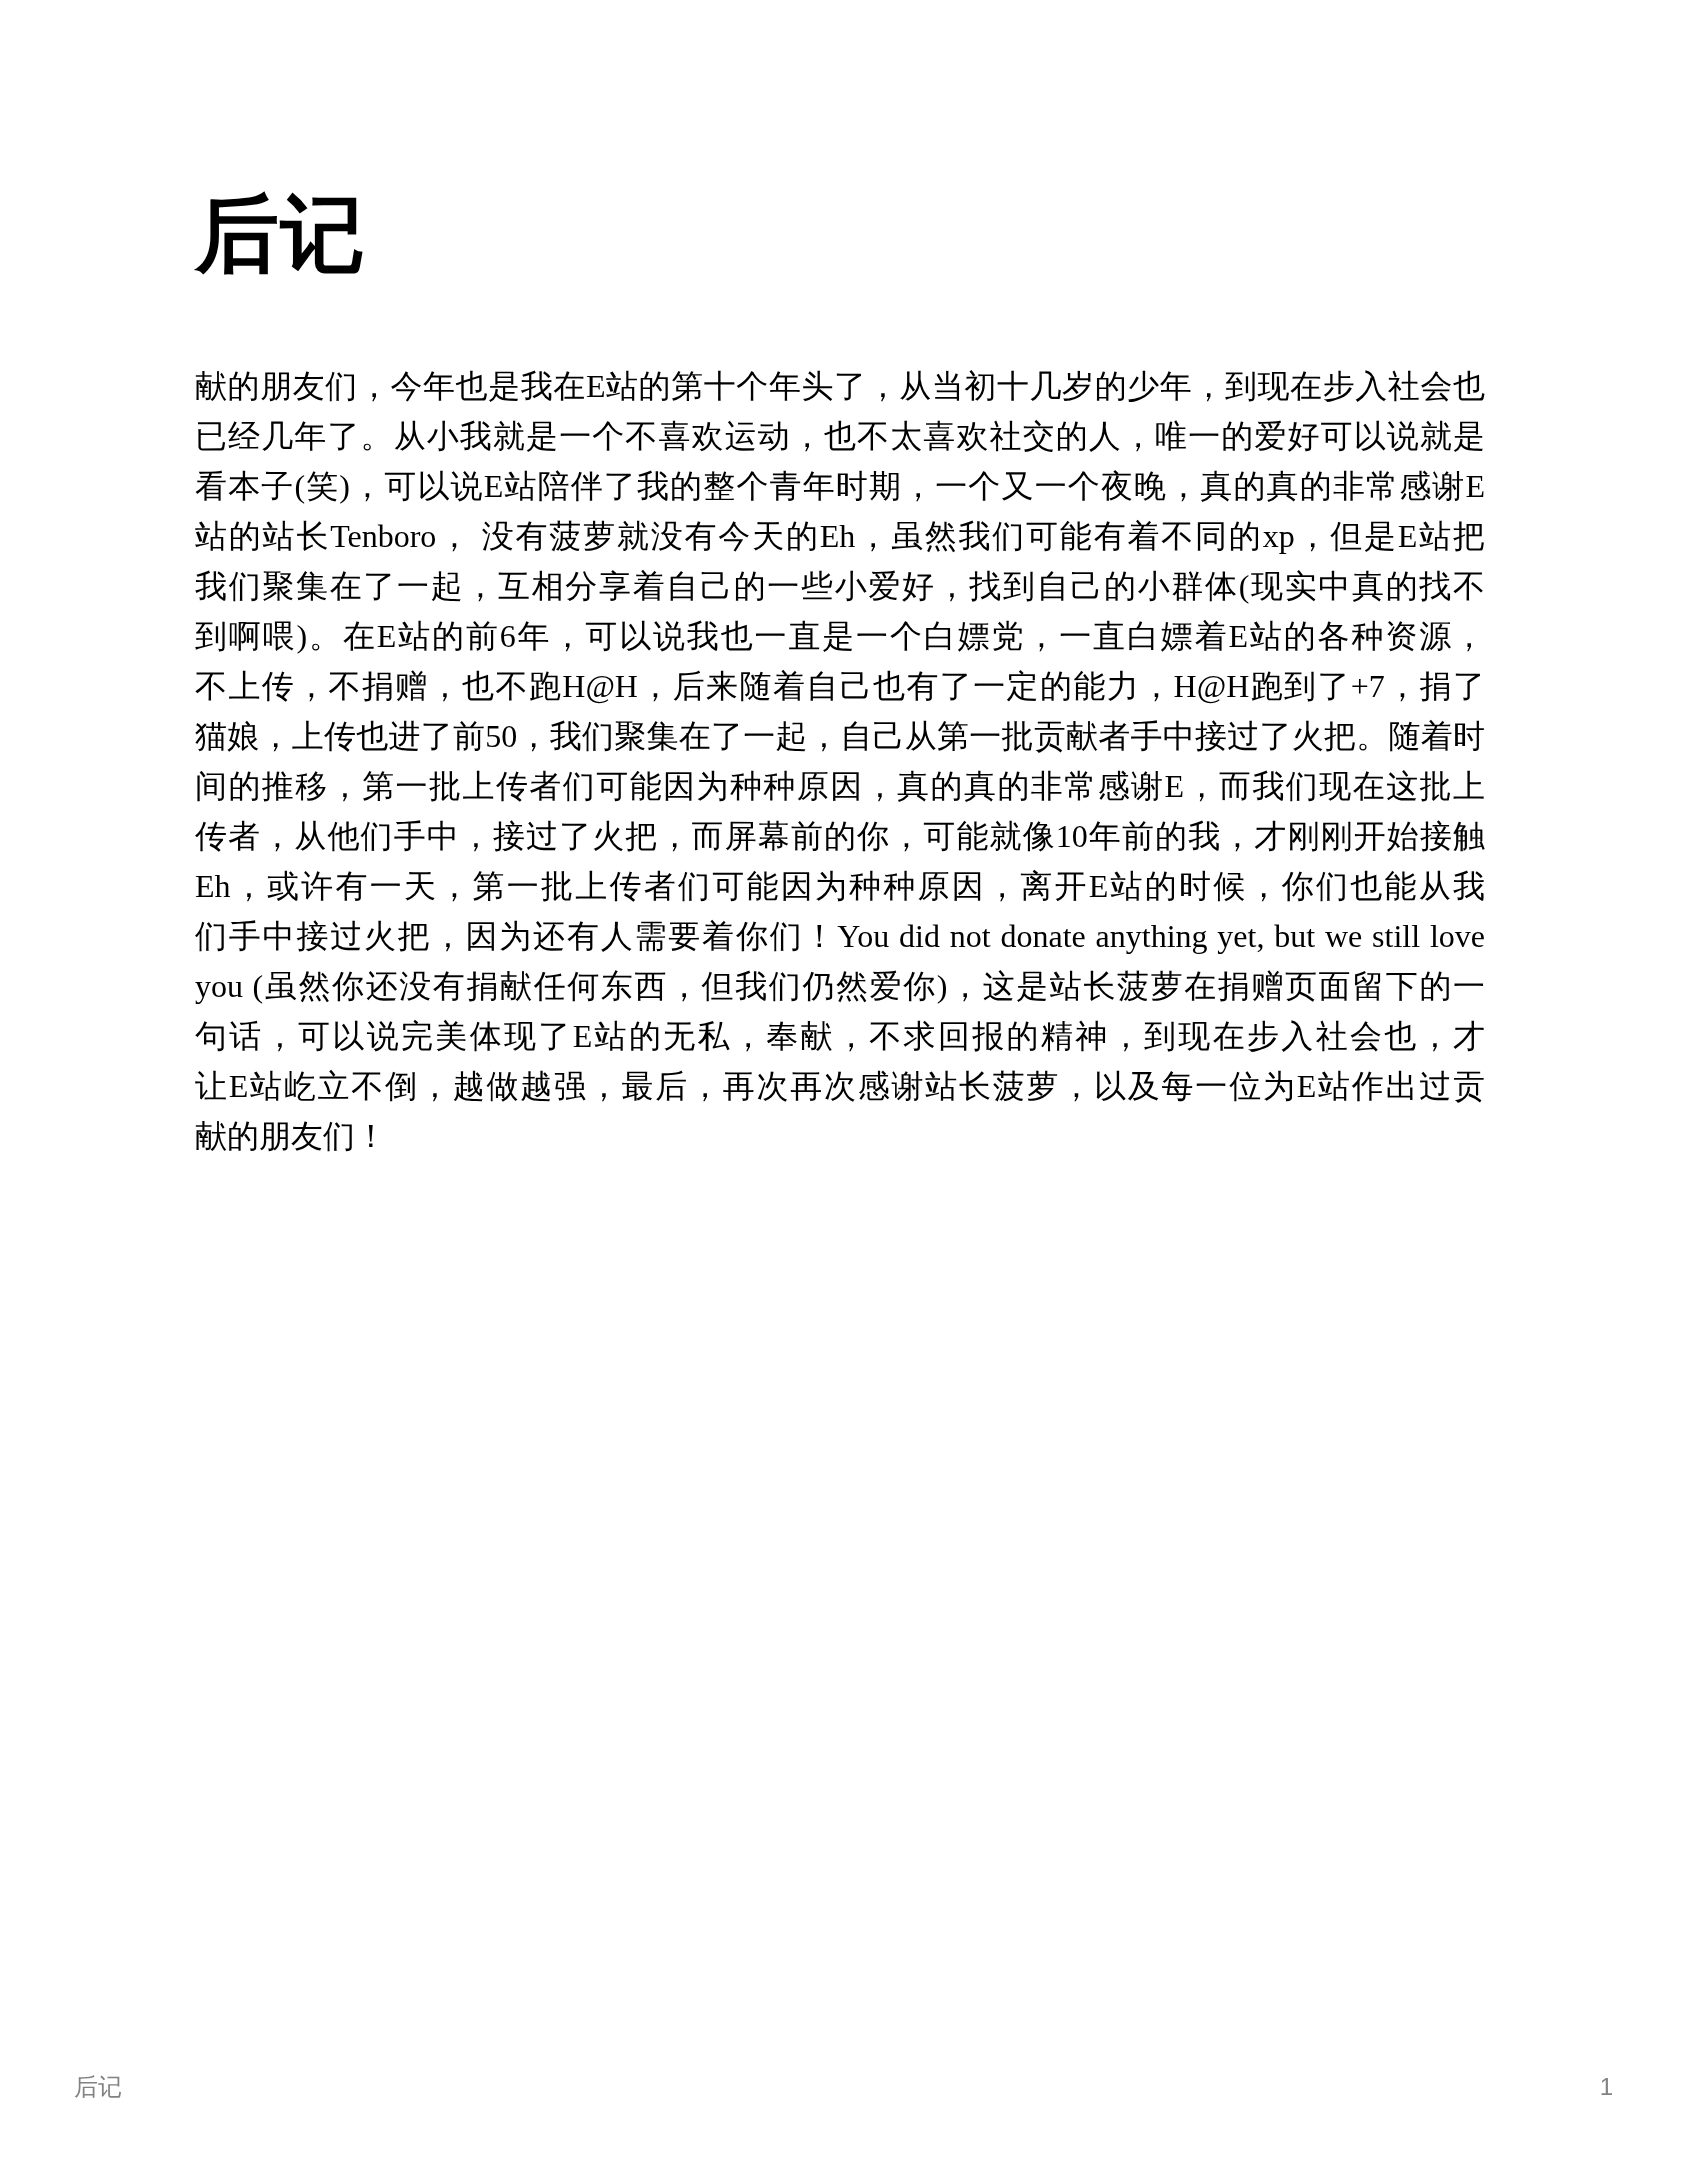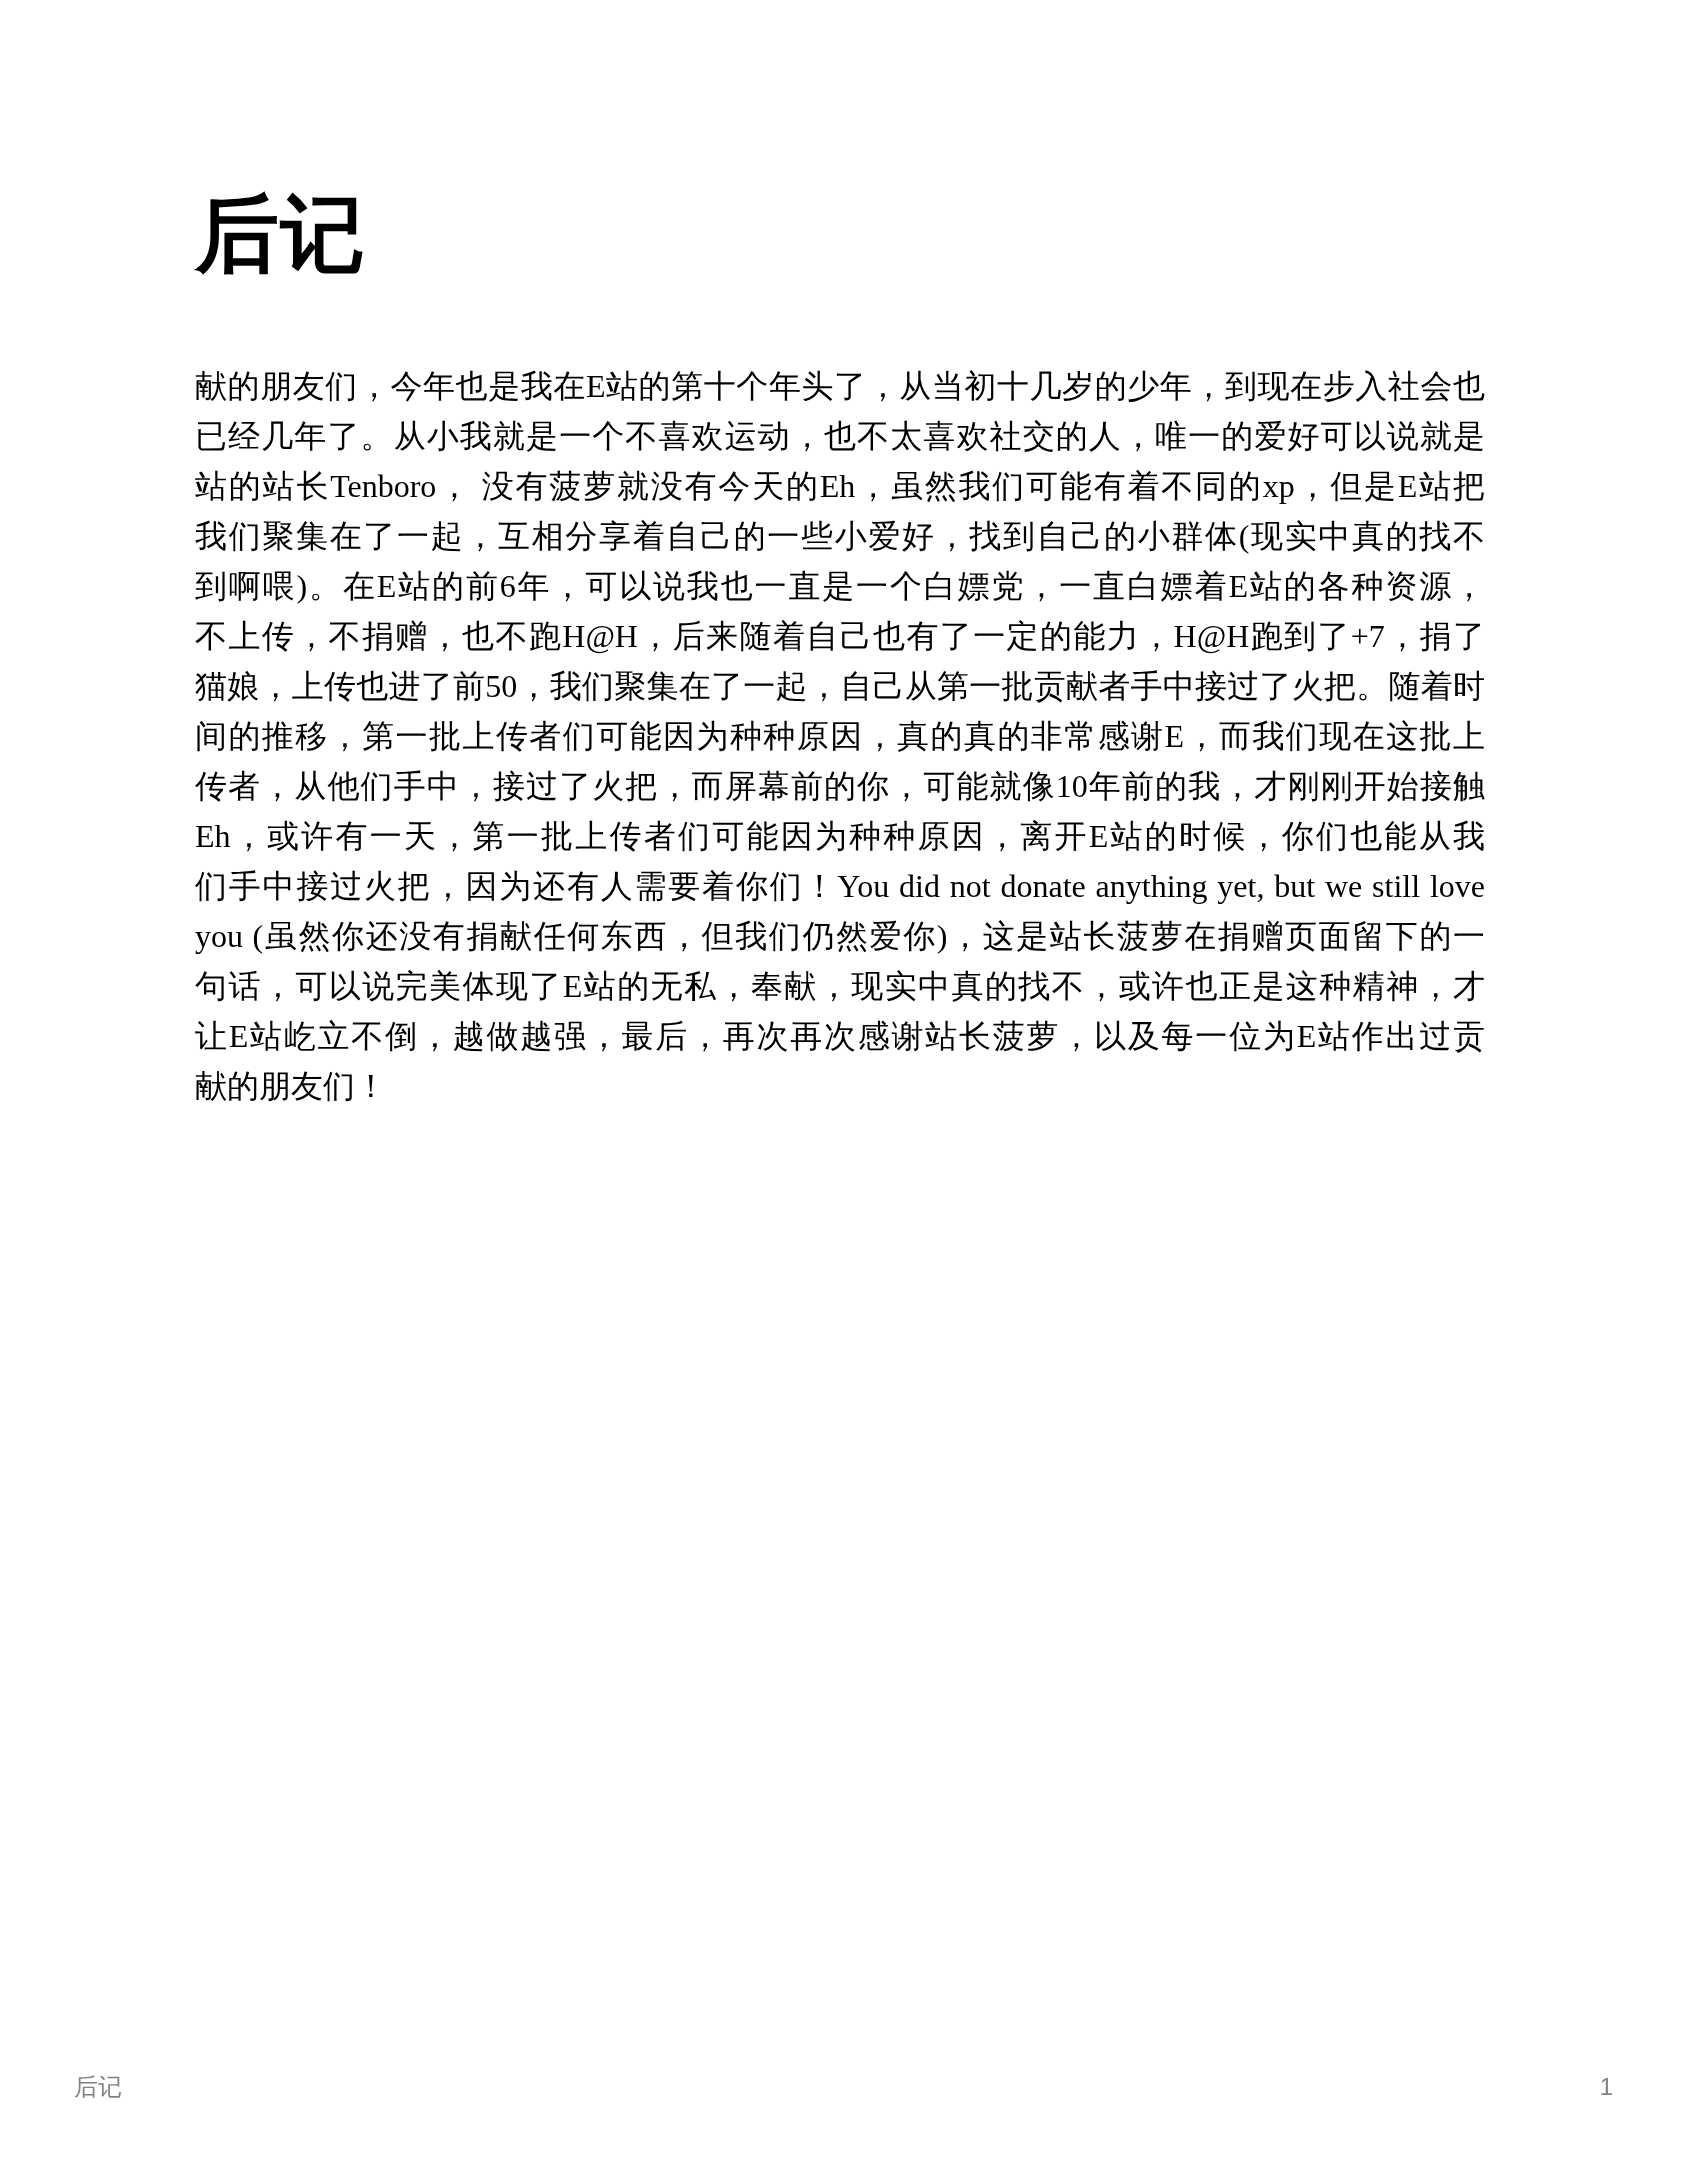--- a/index.html
+++ b/index.html
@@ -62,31 +62,32 @@
 </head>
 <body>
 
 <div class="page">
 
   <h1 class="doc-title">后记</h1>
 
   <div class="body-text">
     <div class="body-line">献的朋友们，今年也是我在E站的第十个年头了，从当初十几岁的少年，到现在步入社会也</div>
     <div class="body-line">已经几年了。从小我就是一个不喜欢运动，也不太喜欢社交的人，唯一的爱好可以说就是</div>
+    <div class="body-line">看本子(笑)，可以说E站陪伴了我的整个青年时期，一个又一个夜晚，真的真的非常感谢E</div>
     <div class="body-line">站的站长Tenboro， 没有菠萝就没有今天的Eh，虽然我们可能有着不同的xp，但是E站把</div>
     <div class="body-line">我们聚集在了一起，互相分享着自己的一些小爱好，找到自己的小群体(现实中真的找不</div>
     <div class="body-line">到啊喂)。在E站的前6年，可以说我也一直是一个白嫖党，一直白嫖着E站的各种资源，</div>
     <div class="body-line">不上传，不捐赠，也不跑H@H，后来随着自己也有了一定的能力，H@H跑到了+7，捐了</div>
     <div class="body-line">猫娘，上传也进了前50，我们聚集在了一起，自己从第一批贡献者手中接过了火把。随着时</div>
     <div class="body-line">间的推移，第一批上传者们可能因为种种原因，真的真的非常感谢E，而我们现在这批上</div>
     <div class="body-line">传者，从他们手中，接过了火把，而屏幕前的你，可能就像10年前的我，才刚刚开始接触</div>
     <div class="body-line">Eh，或许有一天，第一批上传者们可能因为种种原因，离开E站的时候，你们也能从我</div>
     <div class="body-line">们手中接过火把，因为还有人需要着你们！You did not donate anything yet, but we still love</div>
     <div class="body-line">you (虽然你还没有捐献任何东西，但我们仍然爱你)，这是站长菠萝在捐赠页面留下的一</div>
-    <div class="body-line">句话，可以说完美体现了E站的无私，奉献，现实中真的找不，或许也正是这种精神，才</div>
+    <div class="body-line">句话，可以说完美体现了E站的无私，奉献，不求回报的精神，到现在步入社会也，才</div>
     <div class="body-line">让E站屹立不倒，越做越强，最后，再次再次感谢站长菠萝，以及每一位为E站作出过贡</div>
     <div class="body-line last-line">献的朋友们！</div>
   </div>
 
   <div class="page-footer">
     <span>后记</span>
     <span>1</span>
   </div>
 
 </div>

